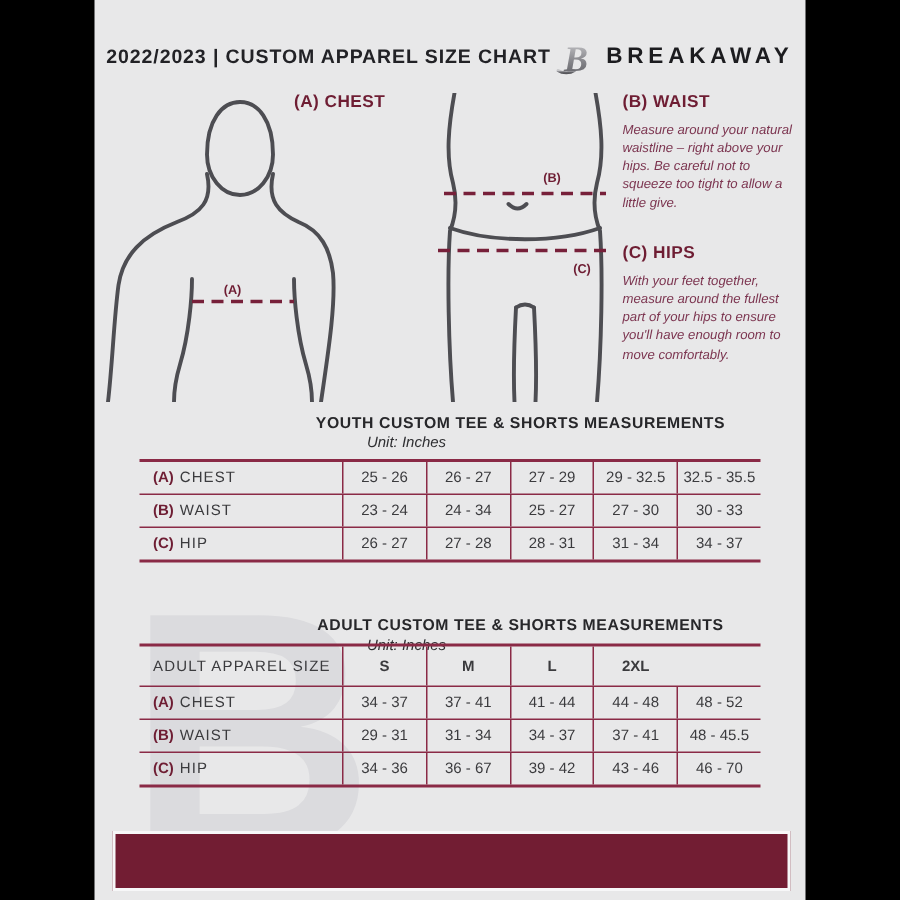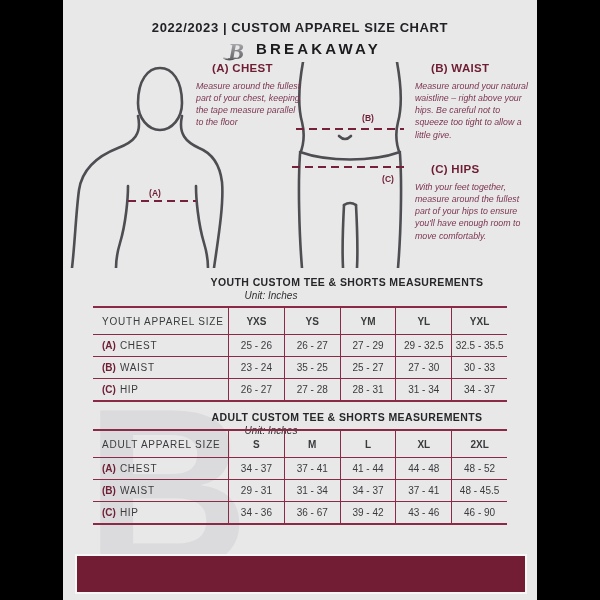--- a/index.html
+++ b/index.html
@@ -9,31 +9,31 @@
     --bodytxt:#7c3550;
     --dark:#2b2b2e;
     --cell:#3b3b3e;
     --pagebg:#e8e8e9;
   }
   html,body{margin:0;padding:0;}
   body{width:600px;height:600px;background:#000;font-family:"Liberation Sans",sans-serif;position:relative;overflow:hidden;}
   .doc{position:absolute;left:63px;top:0;width:474px;height:600px;background:var(--pagebg);overflow:hidden;}
 
   
-  .hdr{position:absolute;left:22px;right:22px;top:20px;height:34px;display:flex;align-items:center;justify-content:flex-start;z-index:1;flex-direction:column;}
+  .hdr{position:absolute;left:22px;right:22px;top:20px;height:34px;display:flex;align-items:center;justify-content:center;z-index:1;}
   .hdr-title{font-size:13px;font-weight:bold;letter-spacing:0.6px;color:#222226;white-space:nowrap;}
   .brand{display:flex;align-items:center;gap:7px;}
   .brand-name{font-size:15px;font-weight:bold;letter-spacing:3.2px;color:#1c1c1f;}
 
   
   .inst{position:absolute;z-index:1;}
   .inst-a{left:133px;top:62px;width:108px;}
   .inst-b{left:352px;top:62px;width:114px;}
   .inst-c{left:352px;top:163px;width:114px;}
-  .inst h3{margin:0 0 6px 16px;font-size:11.5px;font-weight:bold;color:var(--headtxt);letter-spacing:0.3px;}
+  .inst h3{margin:0 0 6px 0;font-size:11.5px;font-weight:bold;color:var(--headtxt);letter-spacing:0.3px;}
   .inst p{margin:0;font-size:8.8px;font-style:italic;color:var(--bodytxt);line-height:1.38;}
 
   
   .fig{position:absolute;z-index:0;}
   .fig-torso{left:5px;top:58px;}
   .fig-lower{left:225px;top:62px;}
   .outline{fill:none;stroke:#4d4d52;stroke-width:2.6;stroke-linecap:round;}
   .dash{stroke:#77203a;stroke-width:2.2;stroke-dasharray:8 5;fill:none;}
   .fig-label{font-family:"Liberation Sans",sans-serif;font-size:8.5px;font-weight:bold;fill:var(--headtxt);}
 
@@ -107,60 +107,51 @@
     <path class="outline" d="M56 143 C55 162 54 186 55 206"></path>
     <path class="outline" d="M68 143 C69 162 70 186 69 206"></path>
     <line class="dash" x1="8" y1="67" x2="116" y2="67"></line>
     <text class="fig-label" x="80" y="59" text-anchor="middle">(B)</text>
     <line class="dash" x1="4" y1="105" x2="120" y2="105"></line>
     <text class="fig-label" x="100" y="120" text-anchor="middle">(C)</text>
   </svg>
 
   <div class="inst inst-a">
     <h3>(A) CHEST</h3>
-    <p>Measure around the fullest part of your chest, keeping the tape measure parallel to the floor</p>
   </div>
   <div class="inst inst-c">
     <h3>(C) HIPS</h3>
     <p>With your feet together, measure around the fullest part of your hips to ensure you'll have enough room to move comfortably.</p>
   </div>
   <div class="inst inst-b">
     <h3>(B) WAIST</h3>
     <p>Measure around your natural waistline – right above your hips. Be careful not to squeeze too tight to allow a little give.</p>
   </div>
 
   <div class="tbl-title yt-title">YOUTH CUSTOM TEE &amp; SHORTS MEASUREMENTS</div>
   <div class="tbl-unit yt-unit">Unit: Inches</div>
   <div class="size-table yt-table">
-    <div class="t-row t-head">
-      <div class="t-cell">YOUTH APPAREL SIZE</div>
-      <div class="t-cell">YXS</div>
-      <div class="t-cell">YS</div>
-      <div class="t-cell">YM</div>
-      <div class="t-cell">YL</div>
-      <div class="t-cell">YXL</div>
-    </div>
     <div class="t-row">
       <div class="t-cell">
           <span class="pfx">(A)</span>
           <span class="lbl">CHEST</span>
         </div>
       <div class="t-cell">25 - 26</div>
       <div class="t-cell">26 - 27</div>
       <div class="t-cell">27 - 29</div>
       <div class="t-cell">29 - 32.5</div>
       <div class="t-cell">32.5 - 35.5</div>
     </div>
     <div class="t-row">
       <div class="t-cell">
           <span class="pfx">(B)</span>
           <span class="lbl">WAIST</span>
         </div>
       <div class="t-cell">23 - 24</div>
-      <div class="t-cell">35 - 25</div>
+      <div class="t-cell">24 - 34</div>
       <div class="t-cell">25 - 27</div>
       <div class="t-cell">27 - 30</div>
       <div class="t-cell">30 - 33</div>
     </div>
     <div class="t-row">
       <div class="t-cell">
           <span class="pfx">(C)</span>
           <span class="lbl">HIP</span>
         </div>
       <div class="t-cell">26 - 27</div>
@@ -172,21 +163,20 @@
   </div>
 
   <div class="tbl-title at-title">ADULT CUSTOM TEE &amp; SHORTS MEASUREMENTS</div>
   <div class="tbl-unit at-unit">Unit: Inches</div>
   <div class="size-table at-table">
     <div class="t-row t-head">
       <div class="t-cell">ADULT APPAREL SIZE</div>
       <div class="t-cell">S</div>
       <div class="t-cell">M</div>
       <div class="t-cell">L</div>
-      <div class="t-cell">XL</div>
       <div class="t-cell">2XL</div>
     </div>
     <div class="t-row">
       <div class="t-cell">
           <span class="pfx">(A)</span>
           <span class="lbl">CHEST</span>
         </div>
       <div class="t-cell">34 - 37</div>
       <div class="t-cell">37 - 41</div>
       <div class="t-cell">41 - 44</div>
@@ -206,19 +196,19 @@
     </div>
     <div class="t-row">
       <div class="t-cell">
           <span class="pfx">(C)</span>
           <span class="lbl">HIP</span>
         </div>
       <div class="t-cell">34 - 36</div>
       <div class="t-cell">36 - 67</div>
       <div class="t-cell">39 - 42</div>
       <div class="t-cell">43 - 46</div>
-      <div class="t-cell">46 - 90</div>
+      <div class="t-cell">46 - 70</div>
     </div>
   </div>
 
   <div class="footer-bar"></div>
 
 </div>
 
 </body></html>

